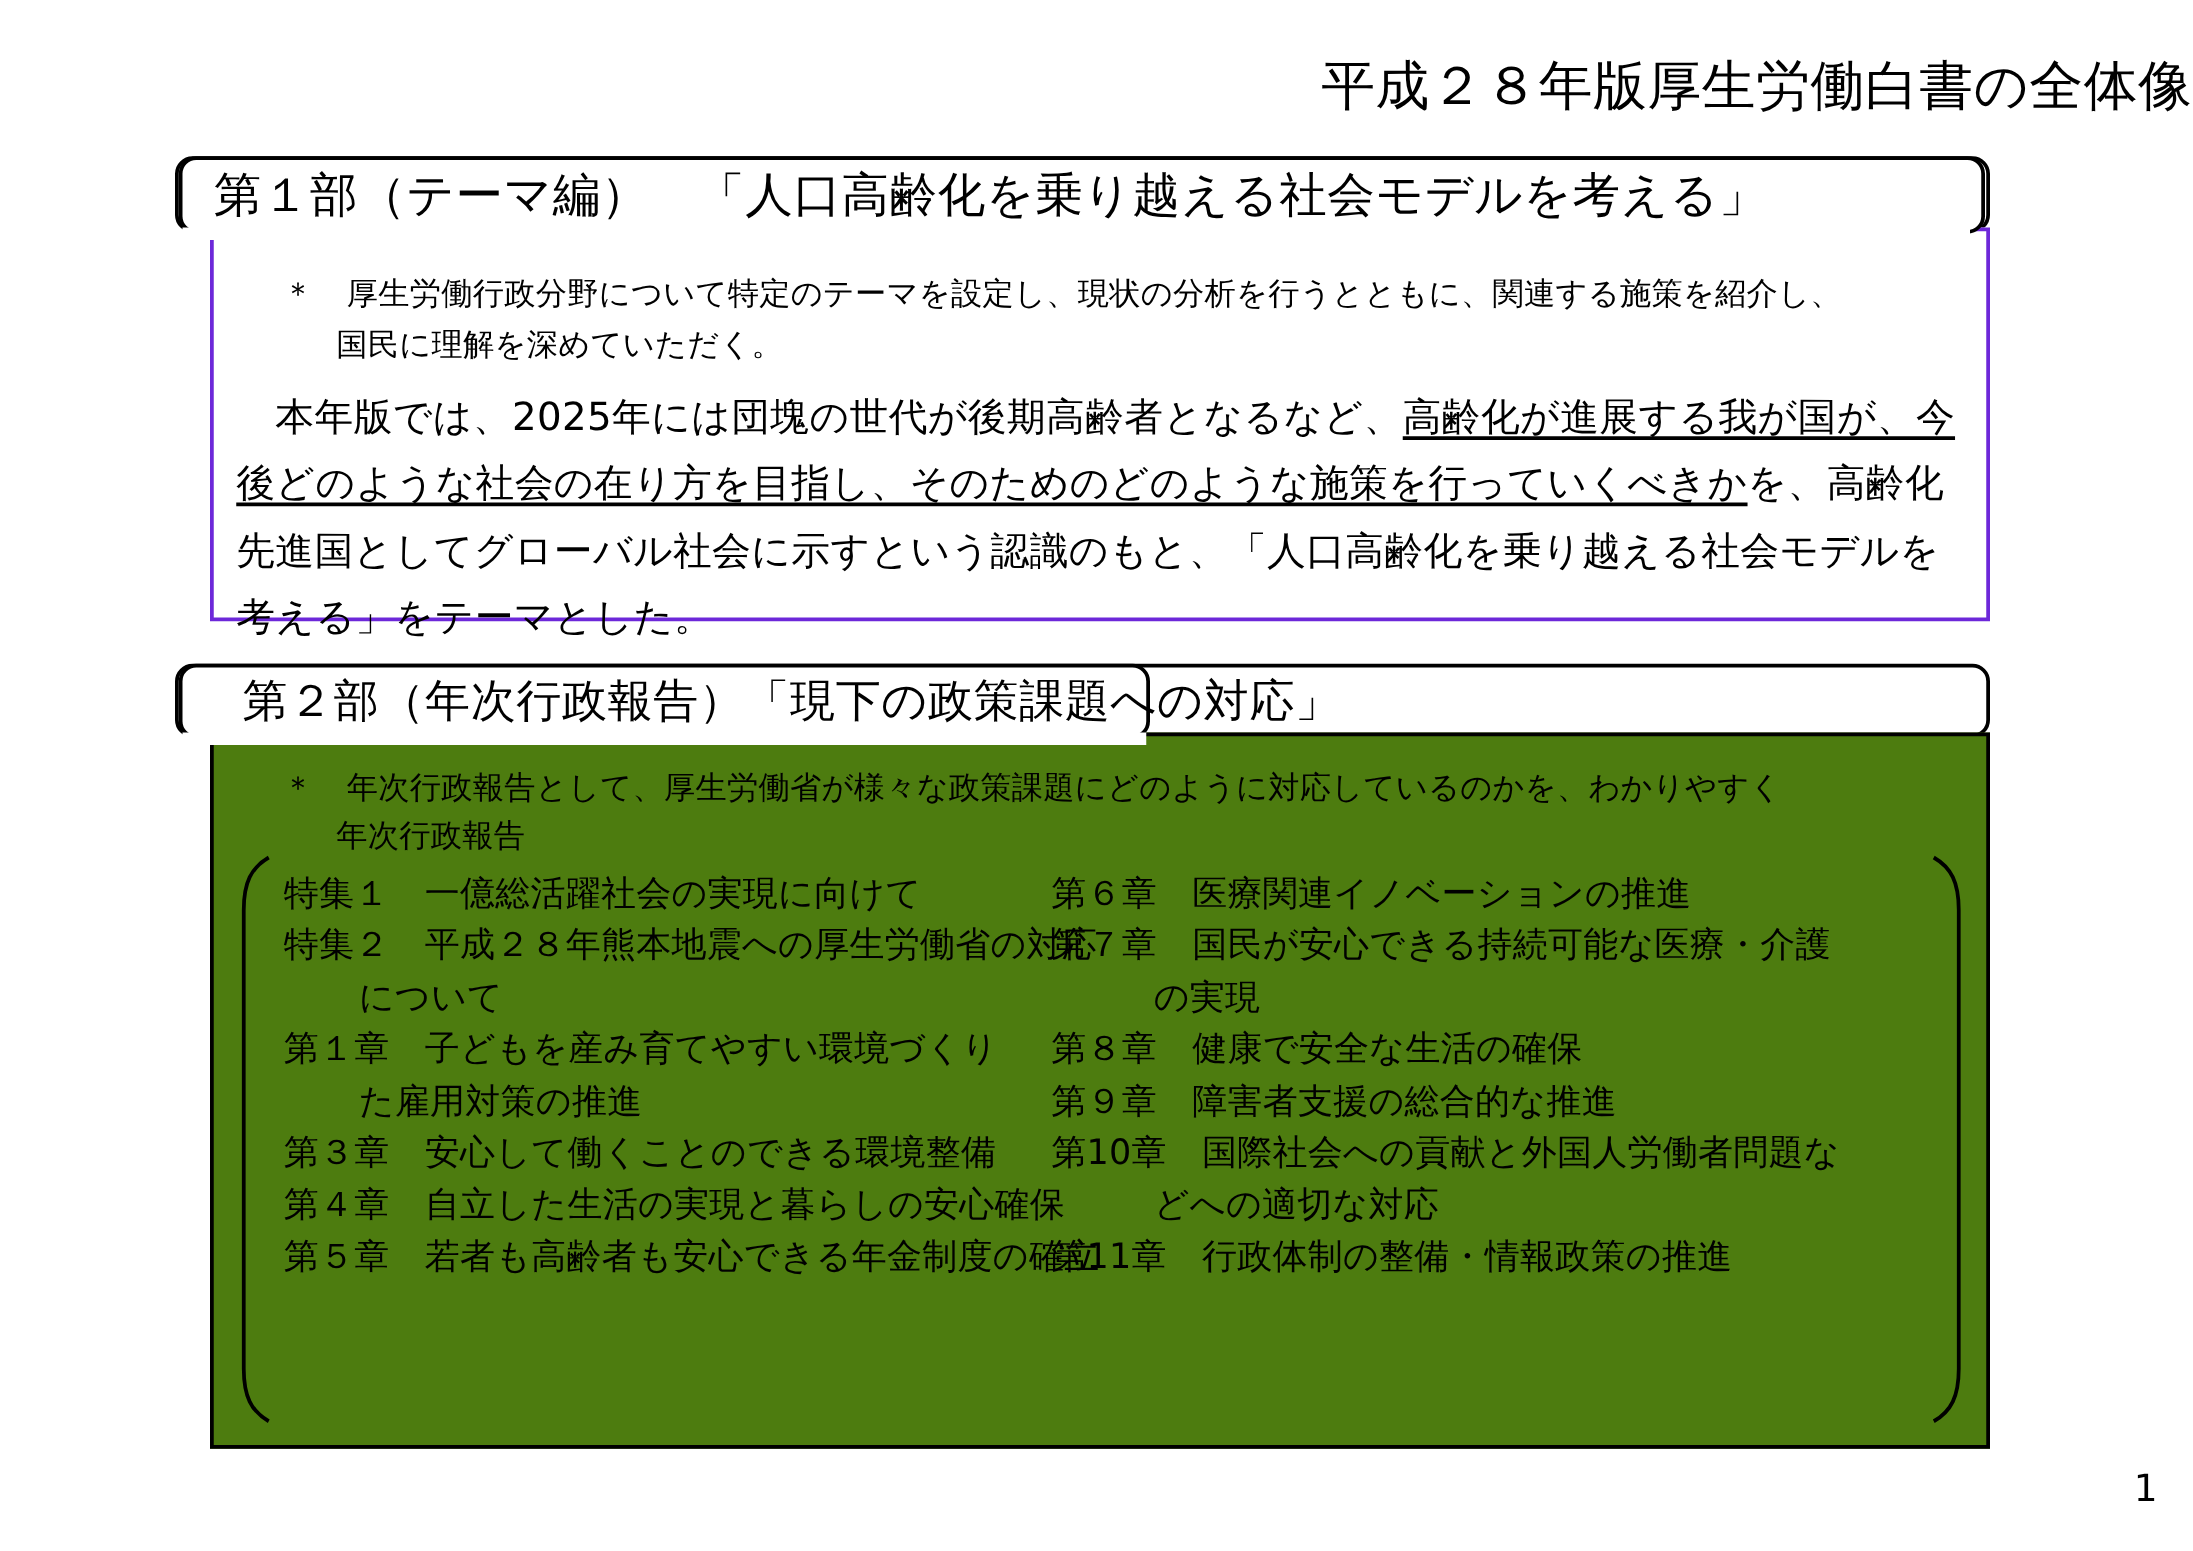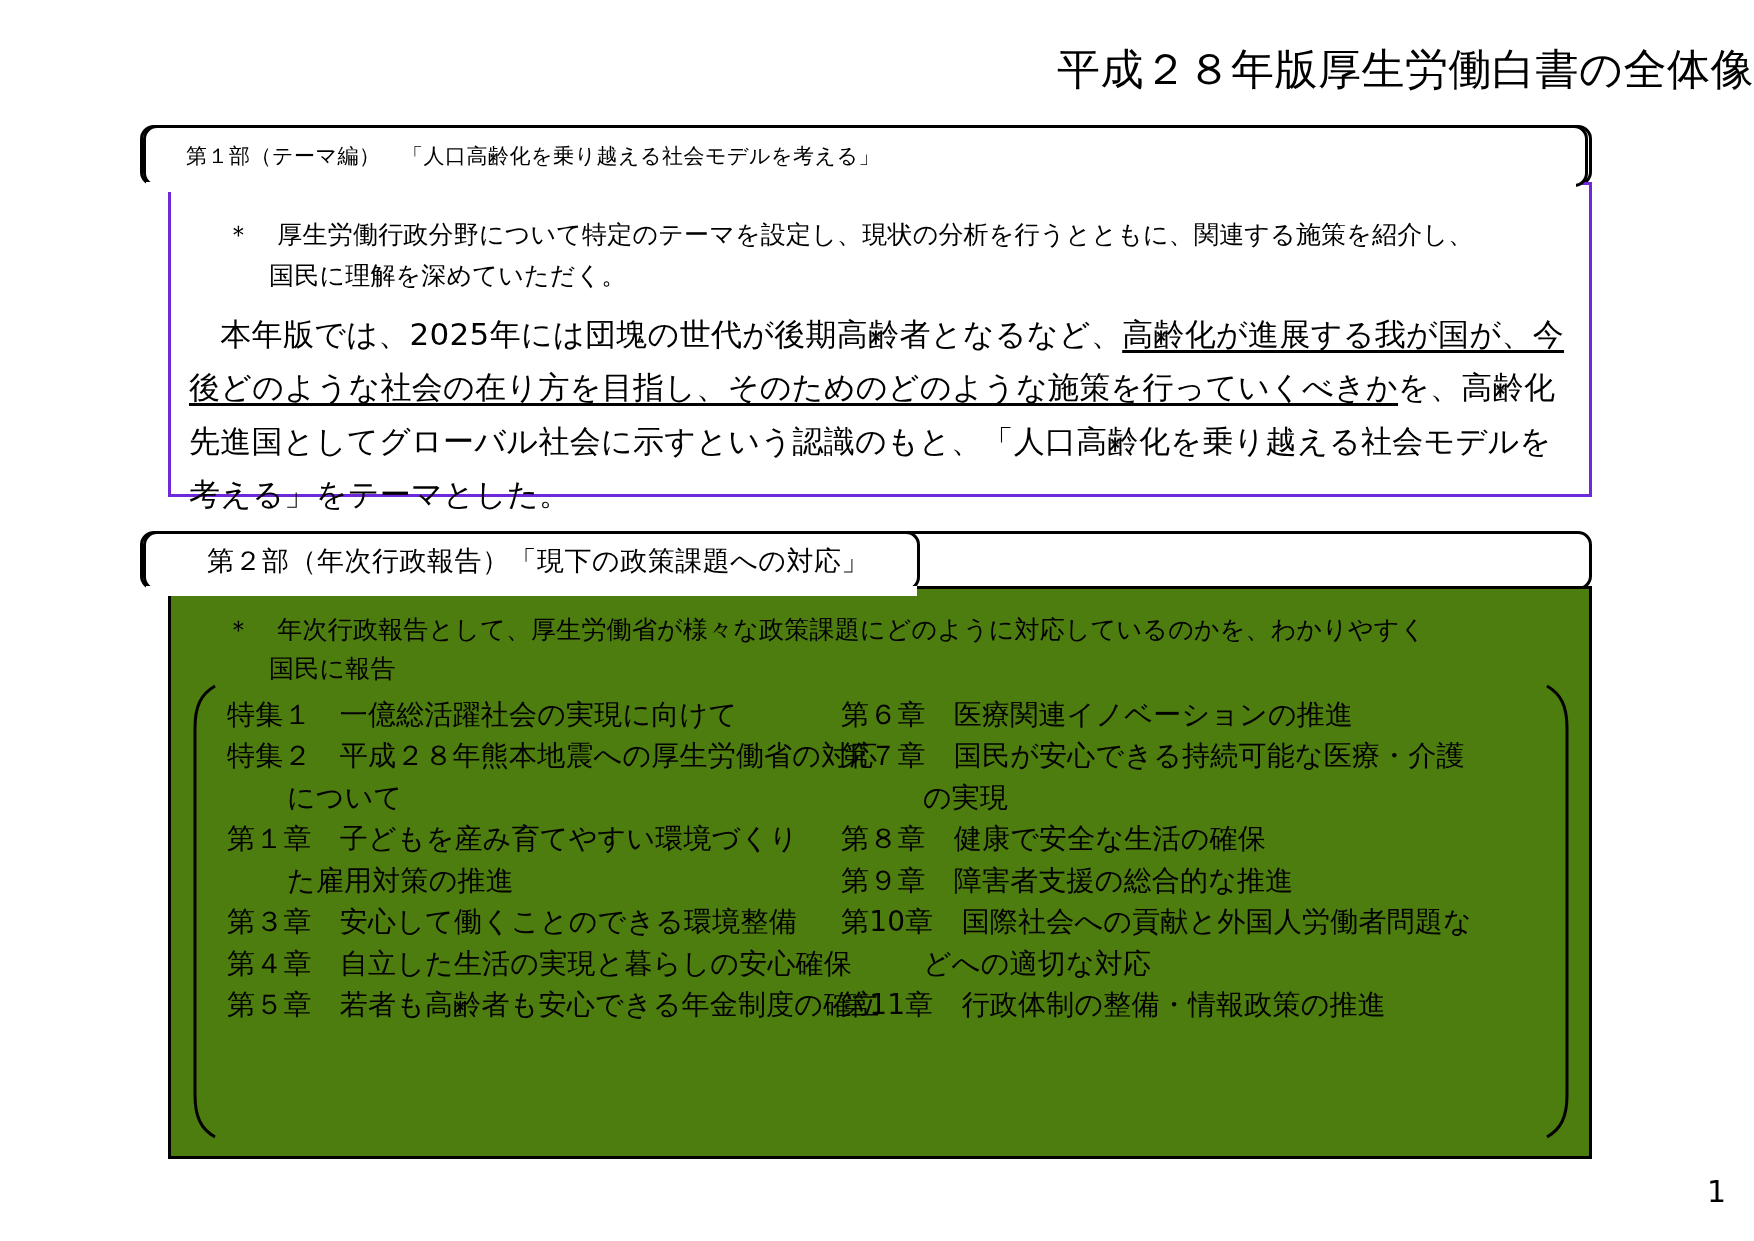--- a/index.html
+++ b/index.html
@@ -54,22 +54,22 @@
     height: 62px;
     border: 3px solid #000;
     border-radius: 14px 14px 14px 14px;
     box-sizing: border-box;
     background: #fff;
     z-index: 3;
     display: flex;
     align-items: center;
   }
   .part1-label-text {
-    font-size: 21px;
-    padding-left: 40px;
+    font-size: 38px;
+    padding-left: 25px;
     white-space: nowrap;
     letter-spacing: 0.5px;
   }
   
   .part1-label-mask {
     position: absolute;
     left: 146px;
     top: 182px;
     width: 1430px;
     height: 10px;
@@ -136,22 +136,22 @@
     height: 60px;
     border: 3px solid #000;
     border-radius: 14px;
     box-sizing: border-box;
     background: #fff;
     z-index: 3;
     display: flex;
     align-items: center;
   }
   .part2-label-text {
-    font-size: 27px;
-    padding-left: 61px;
+    font-size: 36px;
+    padding-left: 48px;
     white-space: nowrap;
     letter-spacing: 0.5px;
   }
   .part2-label-mask {
     position: absolute;
     left: 146px;
     top: 586px;
     width: 771px;
     height: 10px;
     background: #fff;
@@ -257,21 +257,21 @@
   <div class="part1-label">
     <span class="part1-label-text">第１部（テーマ編）　「人口高齢化を乗り越える社会モデルを考える」</span>
   </div>
   <div class="part1-label-mask"></div>
 
   <div class="part2-outer"></div>
   <div class="part2-body">
     <div class="part2-note">
       <span>＊</span>
       <span style="display:inline-block;width:18px"></span><span>年次行政報告として、厚生労働省が様々な政策課題にどのように対応しているのかを、わかりやすく</span>
-      <span class="note-indent">国民に報告</span>
+      <span class="note-indent">年次行政報告</span>
     </div>
 
     <div class="chapters-wrap">
       <div class="brace brace-left">
         <svg viewBox="0 0 26 455" preserveAspectRatio="none" aria-hidden="true">
           <path d="M24 2 C10 10 4 22 4 44 L4 411 C4 433 10 445 24 453" fill="none" stroke="#000" stroke-width="3"></path>
         </svg>
       </div>
       <div class="brace brace-right">
         <svg viewBox="0 0 26 455" preserveAspectRatio="none" aria-hidden="true">

